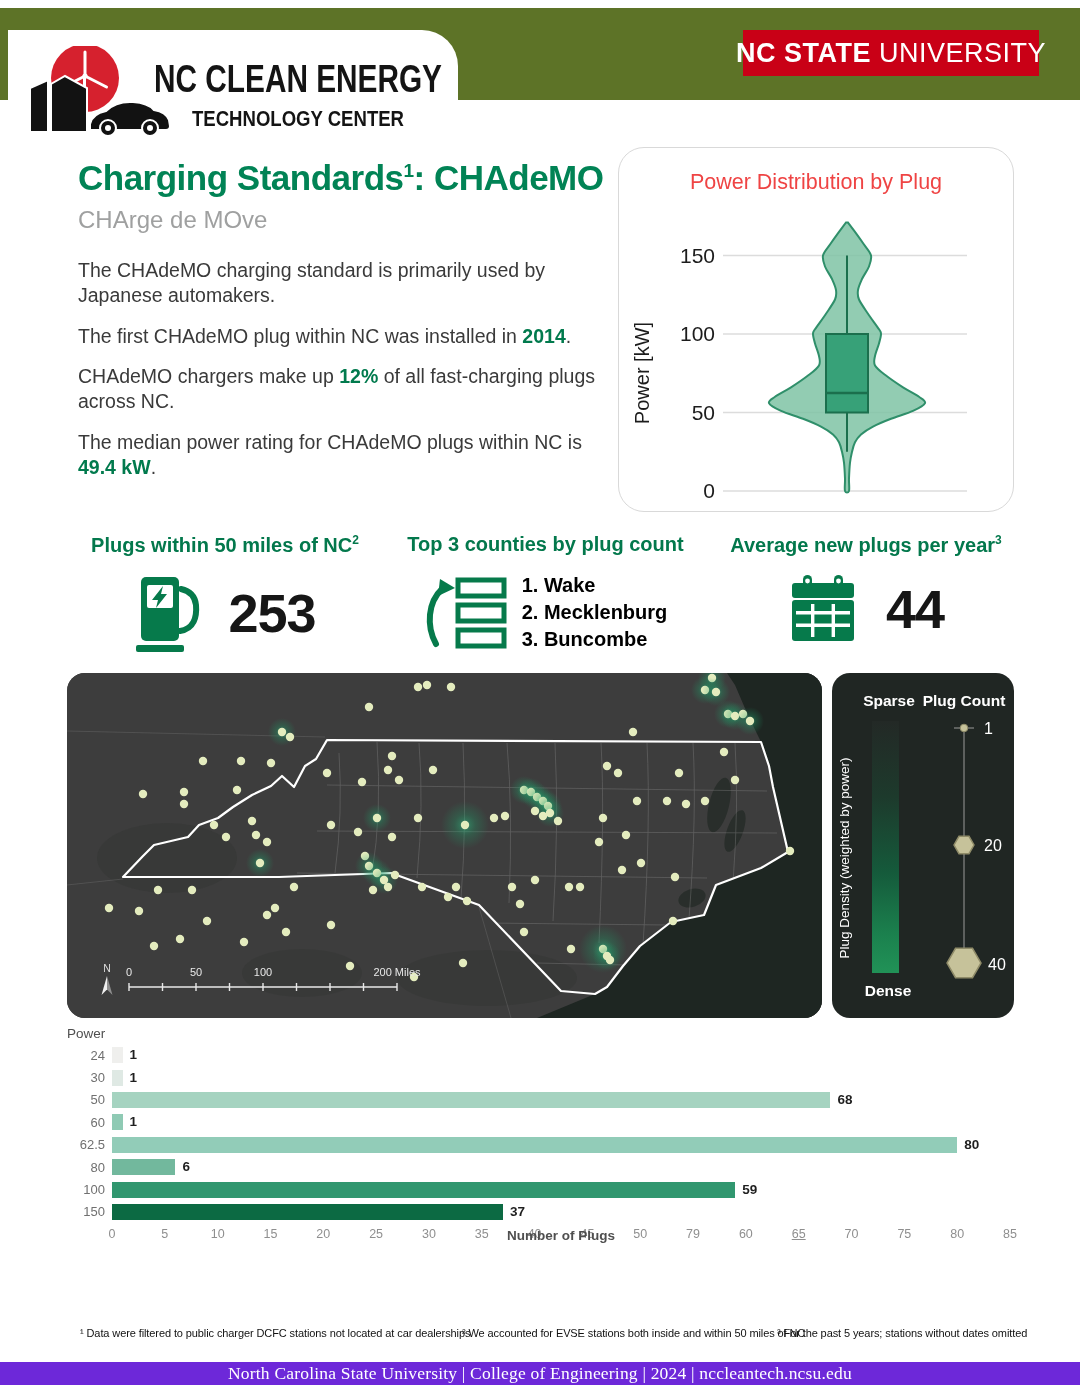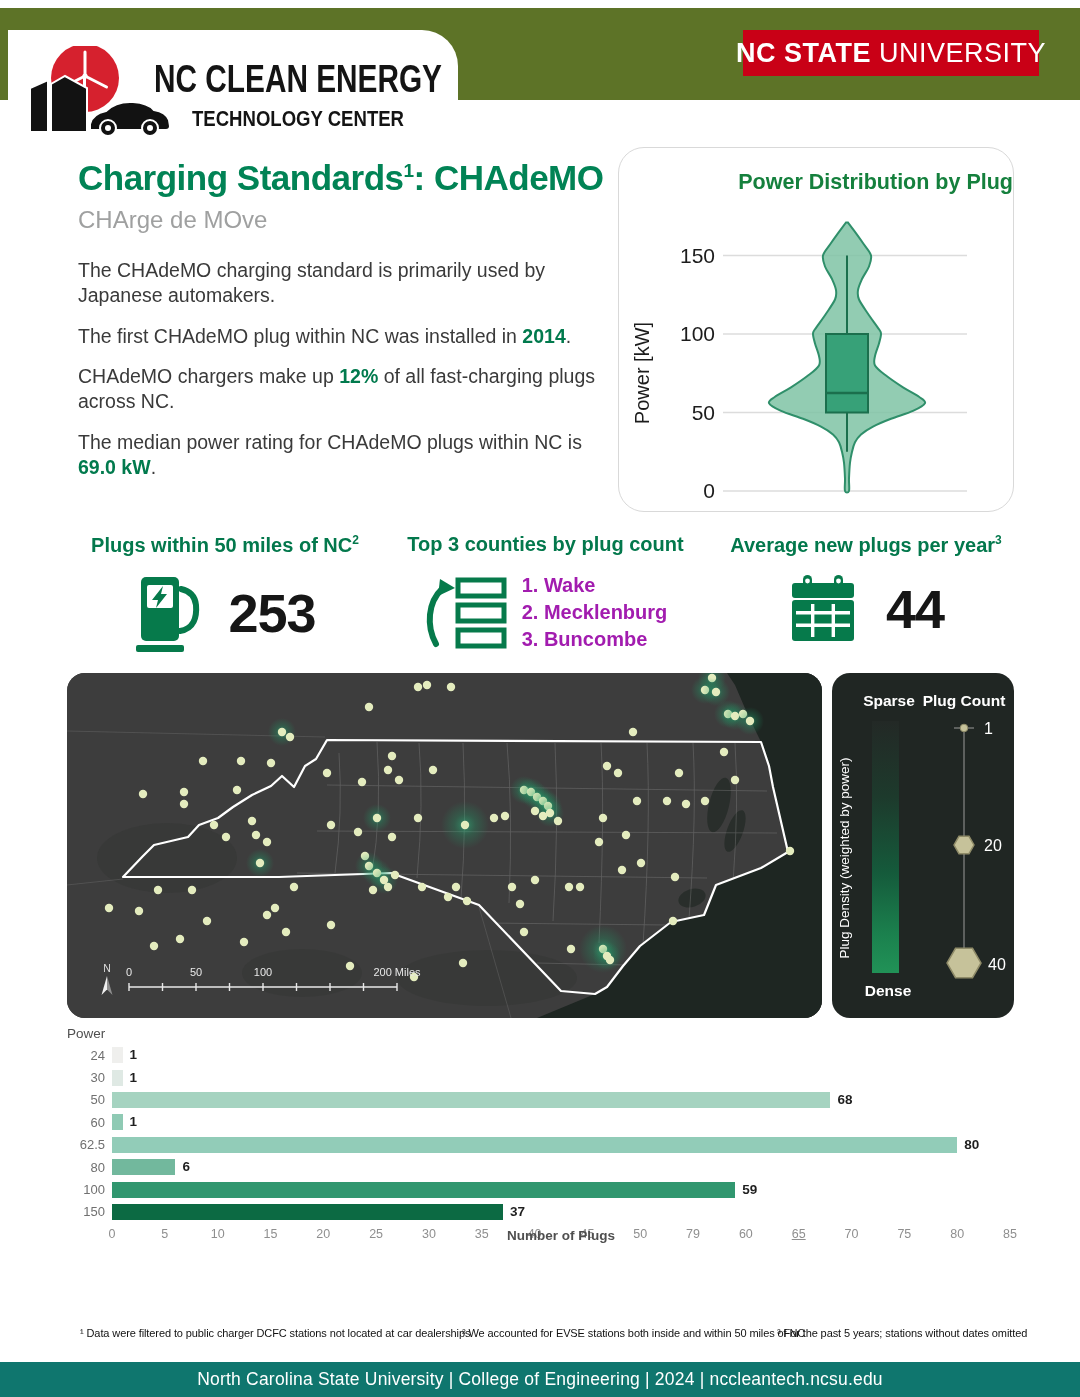--- a/index.html
+++ b/index.html
@@ -15,51 +15,51 @@
   .ncsu-badge .r{font-weight:400;}
   .title-wrap{position:absolute;left:78px;top:158px;width:540px;}
   .title{font-size:35px;font-weight:800;color:#018355;letter-spacing:-.5px;}
   .title sup{font-size:19px;}
   .subtitle{font-size:24px;color:#9fa0a0;font-weight:500;margin-top:8px;}
   .intro{position:absolute;left:78px;top:258px;width:520px;}
   .intro p{margin:0 0 15px 0;font-size:19.5px;line-height:1.3;color:#3a3a3a;font-weight:500;}
   .intro .hl{color:#017a4d;font-weight:800;}
   .violin-card{position:absolute;left:618px;top:147px;width:396px;height:365px;background:#fff;
                border:1.5px solid #d9d9d9;border-radius:26px;box-sizing:border-box;}
-  .violin-title{position:absolute;left:0;top:22px;width:100%;text-align:right;font-size:21.5px;
-                font-weight:700;color:#15803d;}
+  .violin-title{position:absolute;left:0;top:22px;width:100%;text-align:center;font-size:21.5px;
+                font-weight:400;color:#ef4444;}
   .violin-card svg{position:absolute;left:0;top:40px;}
   .stat{position:absolute;top:533px;}
   .stat-h{font-size:20px;font-weight:800;color:#03784c;text-align:center;}
   .stat-h sup{font-size:12px;}
   .stat-body{display:flex;align-items:center;justify-content:center;margin-top:16px;gap:28px;}
   .stat-num{font-size:54px;font-weight:700;color:#161616;letter-spacing:-1px;}
-  .stat-list{list-style:none;margin:0;padding:0;font-size:20px;line-height:27px;color:#a21caf;font-weight:600;}
+  .stat-list{list-style:none;margin:0;padding:0;font-size:20px;line-height:27px;color:#000000;font-weight:600;}
   #stat-plugs{left:60px;width:330px;}
   #stat-counties{left:398px;width:295px;}
   #stat-newplugs{left:726px;width:280px;}
   .map-wrap{position:absolute;left:67px;top:673px;width:755px;height:345px;border-radius:18px;
             overflow:hidden;background:#3d3d3d;}
   .legend-panel{position:absolute;left:832px;top:673px;width:182px;height:345px;border-radius:18px;
                 background:#20262 3;background:#202623;overflow:hidden;}
   .barchart{position:absolute;left:67px;top:1026px;width:943px;height:222px;}
   .bc-title{font-size:13.5px;font-weight:400;color:#4f4f4f;}
   .bc-rows{margin-top:3px;}
   .bc-row{display:flex;align-items:center;height:22.4px;}
   .bc-cat{width:38px;text-align:right;font-size:13px;color:#707070;flex:none;}
   .bc-track{position:relative;flex:1;margin-left:7px;height:16px;}
   .bc-bar{position:absolute;left:0;top:0;height:16px;}
   .bc-val{position:absolute;top:0;font-size:13.5px;font-weight:700;color:#1f1f1f;line-height:16px;}
   .bc-axis{position:relative;height:18px;margin-left:45px;margin-top:4px;}
   .bc-tick{position:absolute;transform:translateX(-50%);font-size:12.5px;color:#8f8f8f;}
   .bc-xlabel{position:absolute;left:45px;right:0;top:202px;text-align:center;font-size:13.5px;
              font-weight:700;color:#4f4f4f;}
   .fn{position:absolute;top:1327px;font-size:11px;color:#111;letter-spacing:-.1px;white-space:nowrap;}
-  .footer{position:absolute;left:0;top:1362px;width:1080px;height:35px;background:#0f766e;color:#fff;
-          display:flex;align-items:center;justify-content:center;font-size:17.5px;letter-spacing:.2px;}
+  .footer{position:absolute;left:0;top:1362px;width:1080px;height:23px;background:#6d28d9;color:#fff;
+          display:flex;align-items:center;justify-content:center;font-size:17.5px;letter-spacing:.2px;font-family:Liberation Serif, serif;}
 </style>
 </head>
 <body>
 
 <div class="page">
 
   <div class="band"></div>
 
   <div class="logo-card">
     <svg width="430" height="98" viewBox="0 0 430 98" style="position:absolute;left:12px;top:16px;">
@@ -92,21 +92,21 @@
 
   <div class="title-wrap">
     <div class="title"><span>Charging Standards</span><sup>1</sup><span>: CHAdeMO</span></div>
     <div class="subtitle">CHArge de MOve</div>
   </div>
 
   <div class="intro" id="intro">
       <p><span>The CHAdeMO charging standard is primarily used by Japanese automakers.</span></p>
       <p><span>The first CHAdeMO plug within NC was installed in </span><span class="hl">2014</span><span>.</span></p>
       <p><span>CHAdeMO chargers make up </span><span class="hl">12%</span><span> of all fast-charging plugs across NC.</span></p>
-      <p><span>The median power rating for CHAdeMO plugs within NC is </span><span class="hl">69.0 kW</span><span>.</span></p>
+      <p><span>The median power rating for CHAdeMO plugs within NC is </span><span class="hl">49.4 kW</span><span>.</span></p>
     </div>
 
   <div class="violin-card">
     <div class="violin-title">Power Distribution by Plug</div>
     <svg id="violin-plot" width="396" height="320" viewBox="0 0 396 320">
         <line x1="104" y1="303" x2="348" y2="303" stroke="#dcdcdc" stroke-width="1.5"></line>
         <text x="96" y="310" text-anchor="end" font-size="21" fill="#1c1c1c">0</text>
         <line x1="104" y1="224.5" x2="348" y2="224.5" stroke="#dcdcdc" stroke-width="1.5"></line>
         <text x="96" y="231.5" text-anchor="end" font-size="21" fill="#1c1c1c">50</text>
         <line x1="104" y1="146" x2="348" y2="146" stroke="#dcdcdc" stroke-width="1.5"></line>

